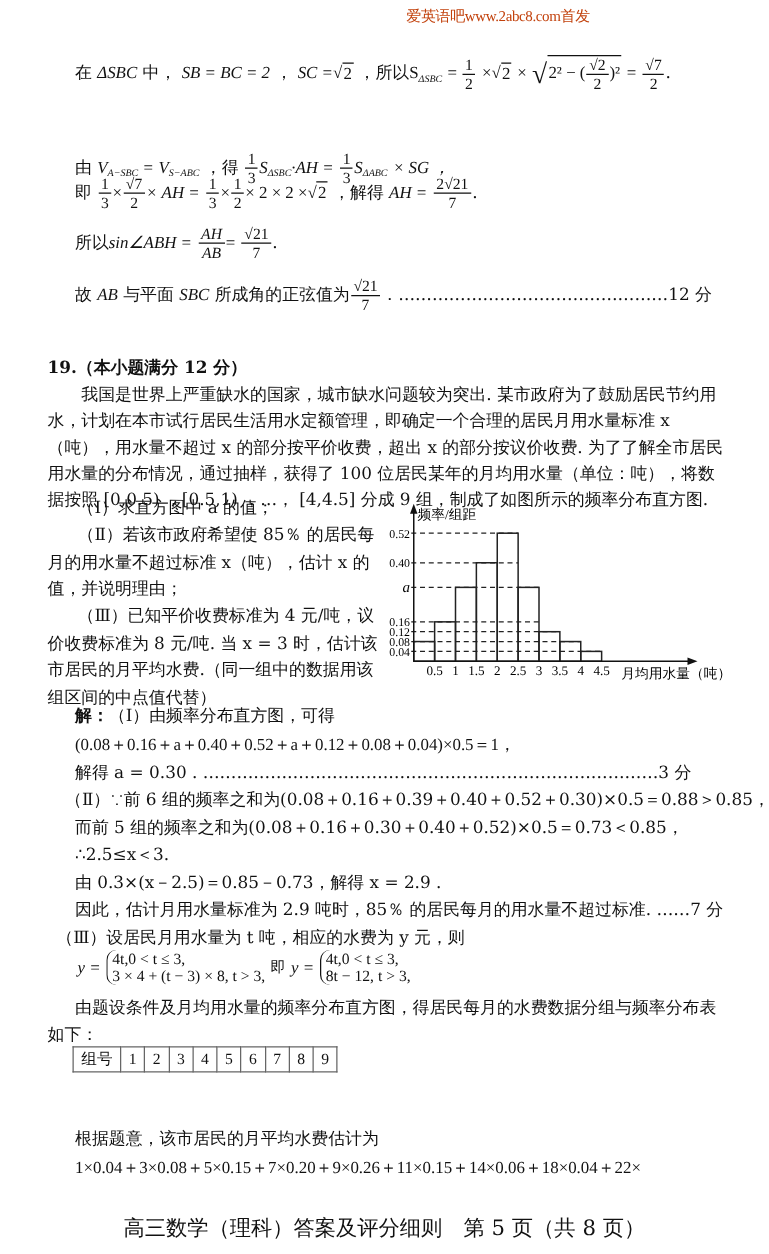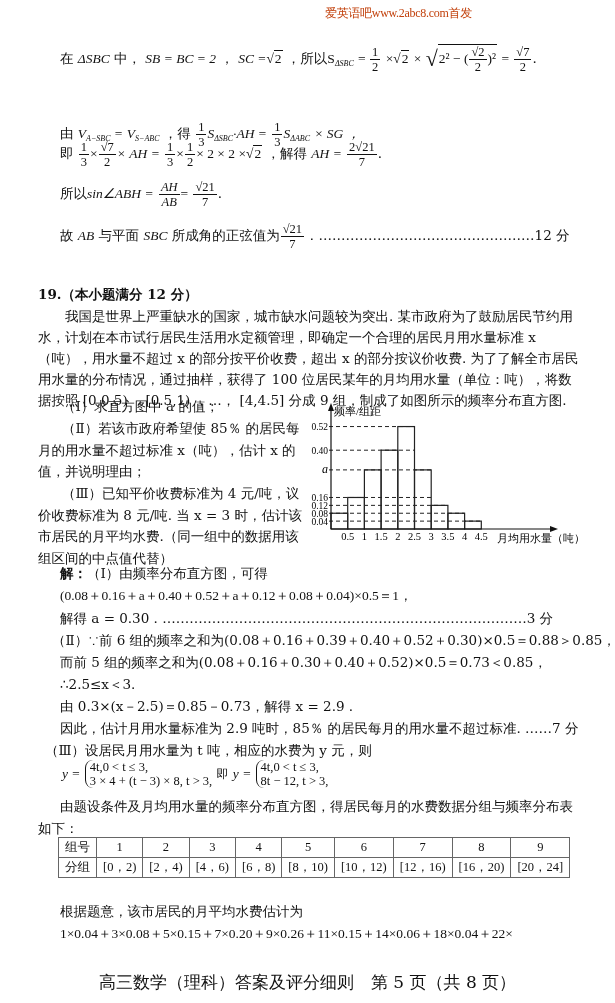--- a/index.html
+++ b/index.html
@@ -166,31 +166,19 @@
         <td>1</td>
         <td>2</td>
         <td>3</td>
         <td>4</td>
         <td>5</td>
         <td>6</td>
         <td>7</td>
         <td>8</td>
         <td>9</td>
       </tr>
-  <tr id="row-int">
-        <td class="h">分组</td>
-        <td>[0，2)</td>
-        <td>[2，4)</td>
-        <td>[4，6)</td>
-        <td>[6，8)</td>
-        <td>[8，10)</td>
-        <td>[10，12)</td>
-        <td>[12，16)</td>
-        <td>[16，20)</td>
-        <td>[20，24]</td>
-      </tr>
 </tbody>
   </table>
 
 <div class="abs line" style="top:902px;">根据题意，该市居民的月平均水费估计为</div>
 <div class="abs line math" style="top:925px;">1×0.04＋3×0.08＋5×0.15＋7×0.20＋9×0.26＋11×0.15＋14×0.06＋18×0.04＋22×</div>
 
 <div class="abs footer">高三数学（理科）答案及评分细则　第 5 页（共 8 页）</div>
 
 </body></html>

